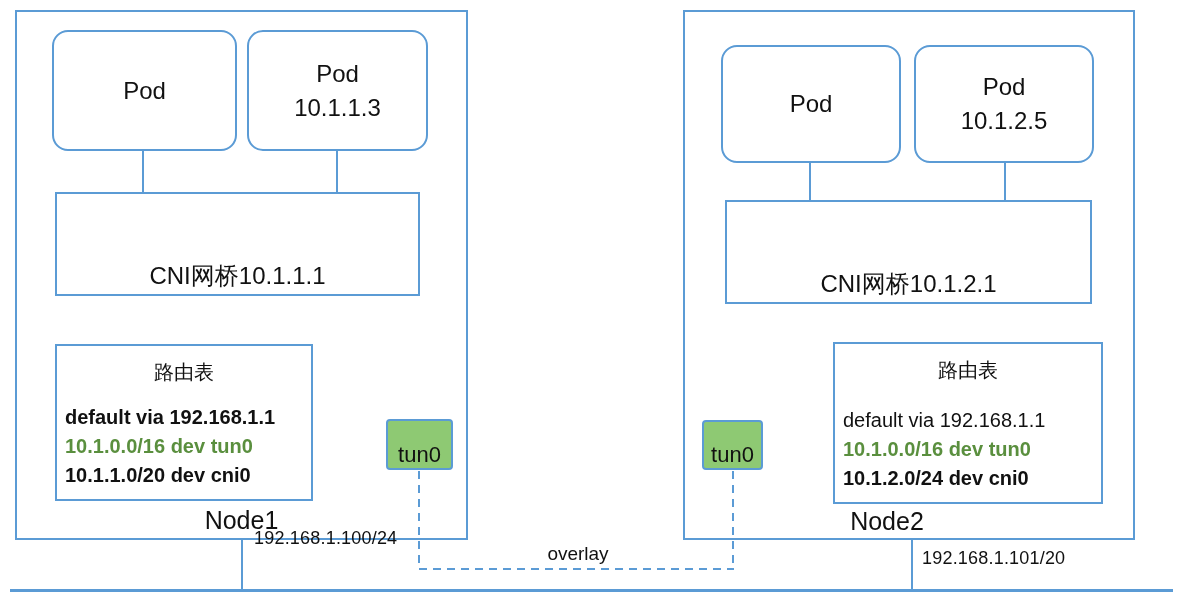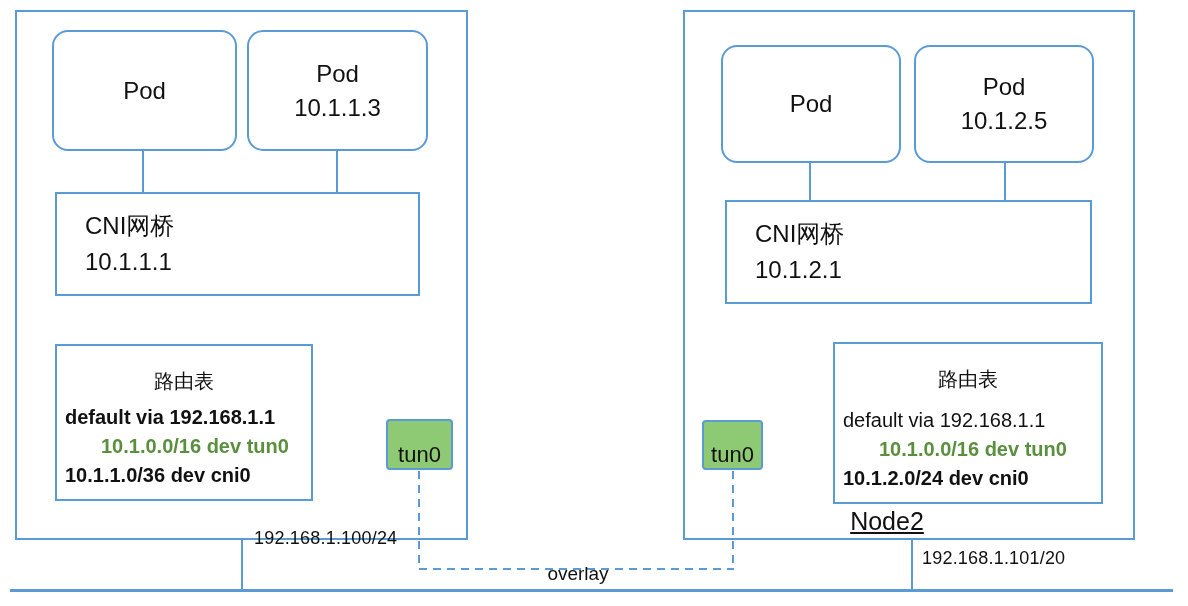--- a/index.html
+++ b/index.html
@@ -28,55 +28,55 @@
   #pod-2a{left:721px;top:45px;width:180px;height:118px;}
   #pod-2b{left:914px;top:45px;width:180px;height:118px;}
 
   .vline{position:absolute;width:2px;background:var(--blue);}
   #conn-1a{left:142px;top:151px;height:41px;}
   #conn-1b{left:336px;top:151px;height:41px;}
   #conn-2a{left:809px;top:163px;height:37px;}
   #conn-2b{left:1004px;top:163px;height:37px;}
 
   .bridge{
-    display:flex;flex-direction:column;align-items:flex-start;justify-content:center;
-    font-size:24px;line-height:1.5;text-align:center;padding-left:28px;
+    display:flex;flex-direction:row;align-items:flex-end;justify-content:center;
+    font-size:24px;line-height:1.5;text-align:center;
   }
   #bridge1{left:55px;top:192px;width:365px;height:104px;}
   #bridge2{left:725px;top:200px;width:367px;height:104px;}
 
   .rtable{overflow:hidden;}
   #rtable1{left:55px;top:344px;width:258px;height:157px;}
   #rtable2{left:833px;top:342px;width:270px;height:162px;}
-  .rt-title{text-align:center;font-size:20px;margin-top:22px;}
+  .rt-title{text-align:center;font-size:20px;margin-top:13px;}
   .rt-routes{position:absolute;left:8px;bottom:9px;font-size:20px;line-height:29px;white-space:nowrap;}
   .r-bold{font-weight:bold;}
-  .r-green{color:var(--green);margin-left:36px;}
+  .r-green{color:var(--green);}
 
   .node-label{position:absolute;text-align:center;font-size:25px;}
   #node1-label{left:15px;top:506px;width:453px;}
-  #node2-label{left:683px;top:507px;width:408px;text-decoration:underline;}
+  #node2-label{left:683px;top:507px;width:408px;}
 
   .tun{
     position:absolute;background:var(--badge);border:2px solid var(--blue);
     box-sizing:border-box;border-radius:4px;display:flex;align-items:flex-end;
     justify-content:center;font-size:22px;
   }
   #tun1{left:386px;top:419px;width:67px;height:51px;}
   #tun2{left:702px;top:420px;width:61px;height:50px;}
 
   .dash-v{position:absolute;width:2px;
     background:repeating-linear-gradient(180deg,var(--blue) 0 8px,transparent 8px 14px);}
   #dash-v1{left:418px;top:471px;height:97px;}
   #dash-v2{left:732px;top:471px;height:97px;}
   .dash-h{position:absolute;height:2px;
     background:repeating-linear-gradient(90deg,var(--blue) 0 8px,transparent 8px 14px);}
   #dash-h{left:419px;top:568px;width:315px;}
 
-  #overlay-label{position:absolute;left:518px;top:543px;width:120px;text-align:center;font-size:19px;margin-top:20px;}
+  #overlay-label{position:absolute;left:518px;top:543px;width:120px;text-align:center;font-size:19px;}
 
   #hostline1{left:241px;top:540px;height:50px;}
   #hostline2{left:911px;top:540px;height:50px;}
   .host-ip{position:absolute;font-size:18px;letter-spacing:0.2px;}
   #hostip1{left:254px;top:528px;}
   #hostip2{left:922px;top:548px;}
 
   #bus{position:absolute;left:10px;top:589px;width:1163px;height:3px;background:var(--blue);}
 </style>
 </head>
@@ -100,24 +100,25 @@
   <div class="box bridge" id="bridge1">
     <span>CNI网桥</span>
     <span>10.1.1.1</span>
   </div>
 
   <div class="box rtable" id="rtable1">
     <div class="rt-title">路由表</div>
     <div class="rt-routes">
       <div class="r-bold">default via 192.168.1.1</div>
       <div class="r-bold r-green">10.1.0.0/16 dev tun0</div>
-      <div class="r-bold">10.1.1.0/36 dev cni0</div>
+      <div class="r-bold">10.1.1.0/20 dev cni0</div>
     </div>
   </div>
 
+  <div class="node-label" id="node1-label">Node1</div>
 
   <div class="tun" id="tun1">
     <span>tun0</span>
   </div>
 
   <div class="box node" id="node2"></div>
 
   <div class="box pod" id="pod-2a">
     <span>Pod</span>
   </div>

